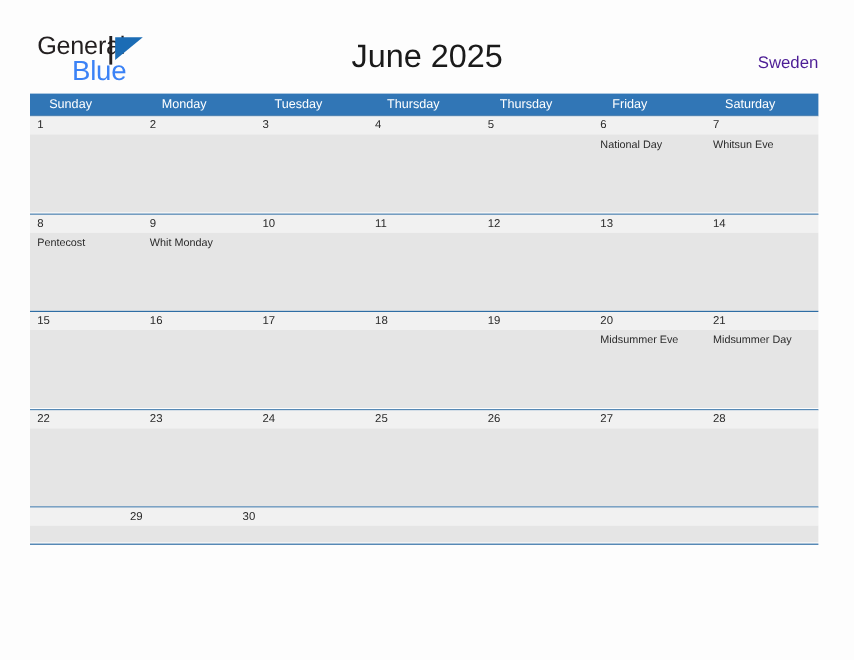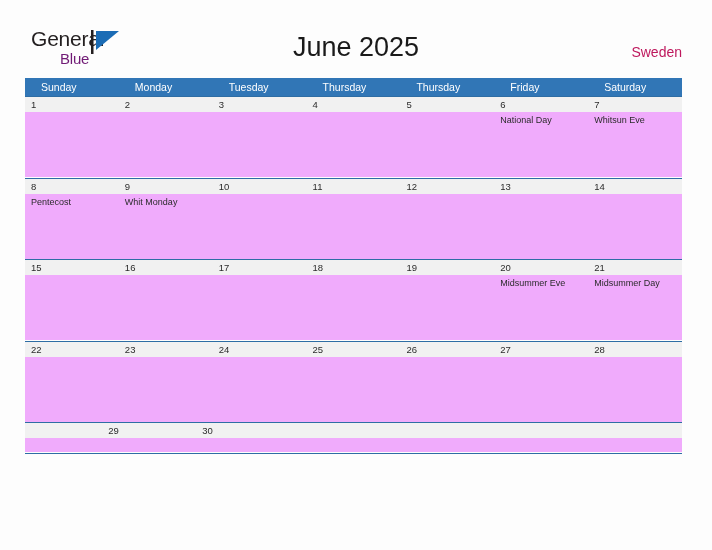--- a/index.html
+++ b/index.html
@@ -40,22 +40,22 @@
     top: 0;
     font-size: 21px;
     color: #231f20;
     letter-spacing: -0.2px;
     line-height: 22px;
   }
   .logo-blue {
     position: absolute;
     left: 29px;
     top: 20px;
-    font-size: 15px;
-    color: #701a75;
+    font-size: 23px;
+    color: #3b82f6;
     letter-spacing: -0.2px;
     line-height: 22px;
   }
   .logo-mark {
     position: absolute;
     left: 60px;
     top: 2px;
     width: 30px;
     height: 24px;
   }
@@ -70,21 +70,21 @@
     color: #1a1a1a;
     font-weight: normal;
     letter-spacing: 0px;
   }
 
   .region-label {
     position: absolute;
     right: 30px;
     top: 44px;
     font-size: 14px;
-    color: #be185d;
+    color: #4c1d95;
   }
 
   
   .calendar {
     position: absolute;
     left: 25px;
     top: 78px;
     width: 657px;
   }
   .weekdays {
@@ -122,21 +122,21 @@
   .num-cell {
     flex: 1 1 0;
     font-size: 9.5px;
     color: #2b2b2b;
     line-height: 15px;
     padding-left: 6px;
     box-sizing: border-box;
   }
   .events {
     display: flex;
-    background: #f0abfc;
+    background: #e5e5e5;
     height: 65px;
   }
   .week-last .events {
     height: 14px;
   }
   .event-cell {
     flex: 1 1 0;
     font-size: 9px;
     color: #2b2b2b;
     padding-left: 6px;

